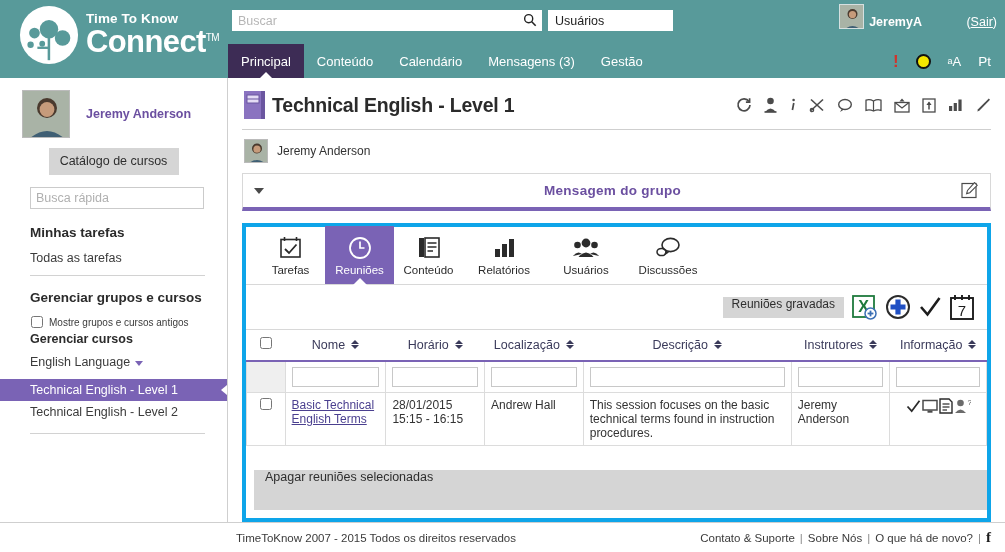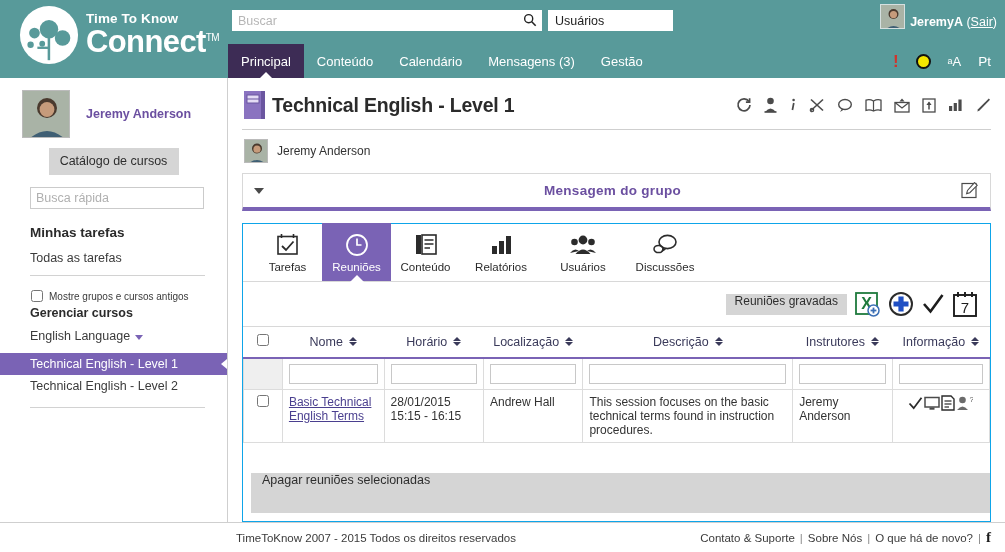--- a/index.html
+++ b/index.html
@@ -93,21 +93,21 @@
   .user-av {
     width: 25px; height: 25px;
     border: 1px solid #d5e0e0;
     overflow: hidden;
     background: #9aa79a;
   }
   .user-name {
     color: #fff; font-weight: bold; font-size: 12.5px;
     margin-left: 5px; margin-bottom: 0px; white-space: nowrap;
   }
-  .user-logout { color: #fff; font-weight: normal; }
+  .user-logout { color: #fff; font-weight: normal; margin-left: 41px; }
   .user-logout u { cursor: pointer; }
 
   .navrow {
     position: absolute; left: 0; bottom: 0;
     width: 100%; height: 34px;
     display: flex; align-items: stretch;
   }
   .navtab {
     padding: 0 13px;
     display: flex; align-items: center;
@@ -291,21 +291,21 @@
     cursor: pointer;
   }
   .gm-title {
     flex: 1; text-align: center;
     color: #6b4fa0; font-weight: bold; font-size: 13.5px;
     letter-spacing: .3px;
   }
   .gm-edit { margin-right: 12px; cursor: pointer; display: flex; }
 
   .panel {
-    border: 1px solid #0ea5e9;
+    border: 4px solid #0ea5e9;
     flex: 1;
     display: flex; flex-direction: column;
     min-height: 0;
     background: #fff;
   }
   .tabstrip {
     display: flex; align-items: flex-end;
     border-bottom: 1px solid #d8d8d8;
     height: 58px;
     padding-left: 10px;
@@ -512,20 +512,21 @@
       </div>
 
       <div class="catalog-btn">Catálogo de cursos</div>
 
       <input class="quick-search" type="text" placeholder="Busca rápida" style="">
 
       <div class="side-h">Minhas tarefas</div>
       <div class="side-link">Todas as tarefas</div>
       <hr class="side-hr">
 
+      <div class="side-h">Gerenciar grupos e cursos</div>
       <div class="side-check-row">
         <input type="checkbox" style="">
         <label>Mostre grupos e cursos antigos</label>
       </div>
       <div class="side-sub">Gerenciar cursos</div>
       <div class="side-link"><span>English Language</span><i class="caret-dn"></i></div>
       <div class="side-course selected">Technical English - Level 1</div>
       <div class="side-course">Technical English - Level 2</div>
       <hr class="side-hr" style="margin-top:10px">
     </div>

